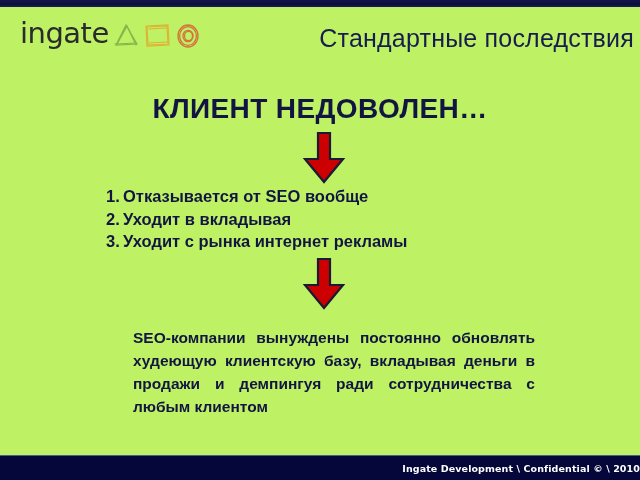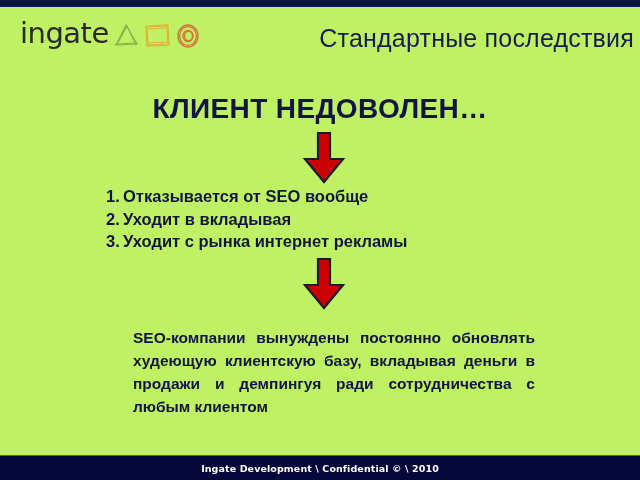--- a/index.html
+++ b/index.html
@@ -129,21 +129,21 @@
     position: absolute;
     left: 0; top: 455px;
     width: 640px; height: 25px;
     background: #05073a;
     border-top: 1px solid #4f5b8c;
   }
   #footer-text {
     position: absolute;
     left: 0; top: 7px;
     width: 640px;
-    text-align: center;
+    text-align: right;
     font-family: "DejaVu Sans", sans-serif;
     font-size: 9.5px;
     font-weight: bold;
     color: #ffffff;
     letter-spacing: 0.1px;
   }
 </style>
 </head>
 <body>
 

